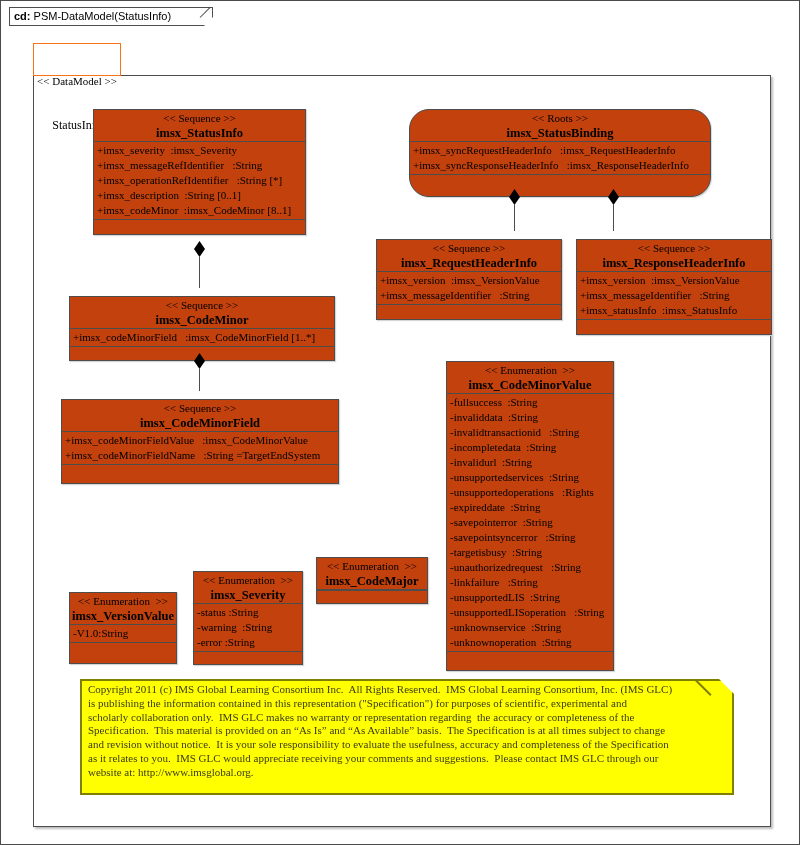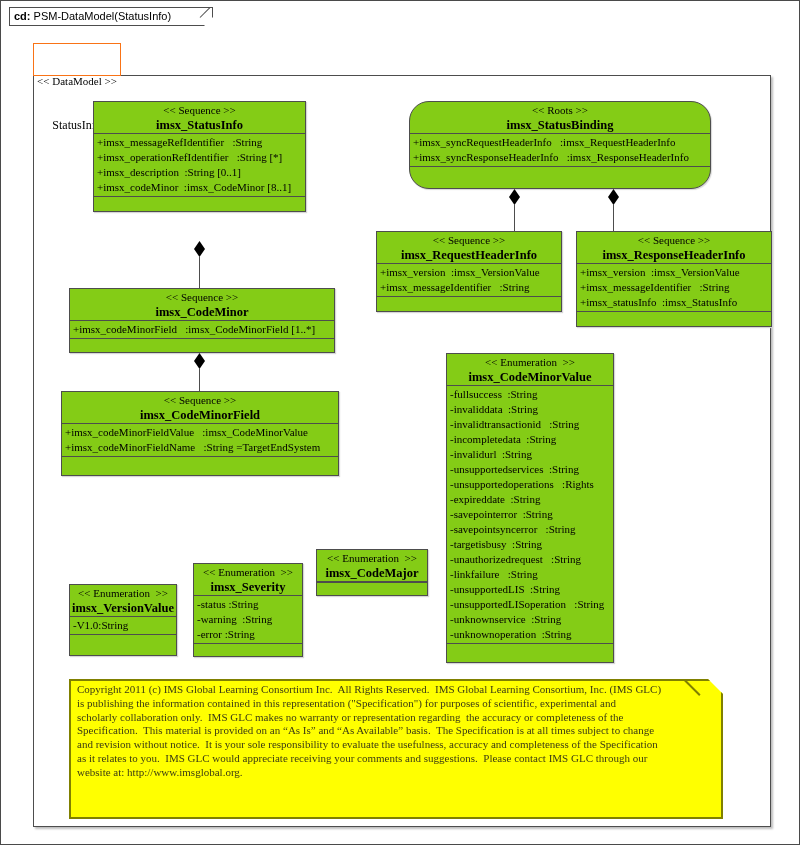--- a/index.html
+++ b/index.html
@@ -18,37 +18,37 @@
                  background:#4d4d4d;transform:rotate(-45deg);transform-origin:0 50%;}
 
   
   .pkg-tab{position:absolute;left:32px;top:42px;width:88px;height:33px;background:#fff;
            border:1px solid #f97316;box-sizing:border-box;text-align:center;
            font-size:11px;line-height:15px;padding-top:1px;white-space:pre;}
   .pkg-body{position:absolute;left:32px;top:74px;width:738px;height:752px;background:#fff;
             border:1px solid #4d4d4d;box-sizing:border-box;box-shadow:2px 2px 2px #bdbdbd;}
 
   
-  .uml-class{position:absolute;background:#84cc16;border:1px solid #4d4d4d;
-             box-sizing:border-box;box-shadow:1px 1px 1px #d6d6d6;}
+  .uml-class{position:absolute;background:#c2410c;border:1px solid #4d4d4d;
+             box-sizing:border-box;box-shadow:1px 1px 1px #d6d6d6;margin-top:8px;}
   .hdr{height:32px;box-sizing:border-box;border-bottom:1px solid #4d4d4d;
        text-align:center;padding-top:2px;}
   .stereo{font-size:11px;line-height:13px;white-space:pre;}
   .cname{font-size:12.5px;line-height:16px;font-weight:bold;white-space:pre;}
   .attrs{padding:1px 3px;overflow:hidden;}
   .attr{font-size:11px;line-height:15px;white-space:pre;overflow:hidden;}
   .empty{border-top:1px solid #4d4d4d;}
 
   
   .rel-line{position:absolute;width:1px;background:#4d4d4d;}
   .diamond{position:absolute;width:11px;height:16px;background:#000;
            clip-path:polygon(50% 0,100% 50%,50% 100%,0 50%);}
 
   
-  .note-wrap{position:absolute;left:68px;top:678px;width:654px;height:140px;text-decoration:underline;}
+  .note-wrap{position:absolute;left:79px;top:678px;width:654px;height:116px;text-decoration:underline;}
   .note{position:absolute;inset:0;background:#ffff00;border:2px solid #808000;
         box-sizing:border-box;
         clip-path:polygon(0 0,calc(100% - 15px) 0,100% 15px,100% 100%,0 100%);}
   .note-fold-line{position:absolute;right:16px;top:0;width:22px;height:2px;
         background:#808000;transform:rotate(45deg);transform-origin:0 0;}
   .note-text{position:absolute;left:8px;top:4px;right:8px;bottom:2px;
         font-size:11px;line-height:13.8px;color:#3c3c14;white-space:pre-wrap;overflow:hidden;}
 </style>
 </head>
 <body>
@@ -63,20 +63,21 @@
     <div class="stereo">&lt;&lt; DataModel &gt;&gt;</div>
     <div style="font-size:12px;line-height:15px;">StatusInfo</div>
   </div>
 
   <div class="uml-class" style="left:92px;top:100px;width:213px;">
     <div class="hdr">
       <div class="stereo">&lt;&lt; Sequence &gt;&gt;</div>
       <div class="cname">imsx_StatusInfo</div>
     </div>
     <div class="attrs">
+        <div class="attr">+imsx_severity  :imsx_Severity</div>
         <div class="attr">+imsx_messageRefIdentifier   :String</div>
         <div class="attr">+imsx_operationRefIdentifier   :String [*]</div>
         <div class="attr">+imsx_description  :String [0..1]</div>
         <div class="attr">+imsx_codeMinor  :imsx_CodeMinor [8..1]</div>
       </div>
     <div class="empty" style="height:14px"></div>
   </div>
 
   <div class="uml-class" style="left:408px;top:100px;width:302px;border-radius:20px;">
     <div class="hdr">

